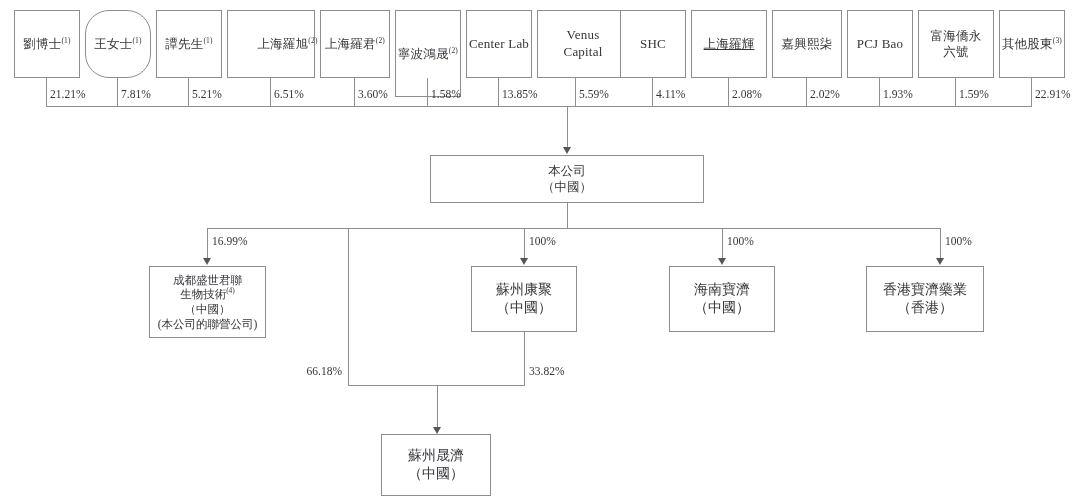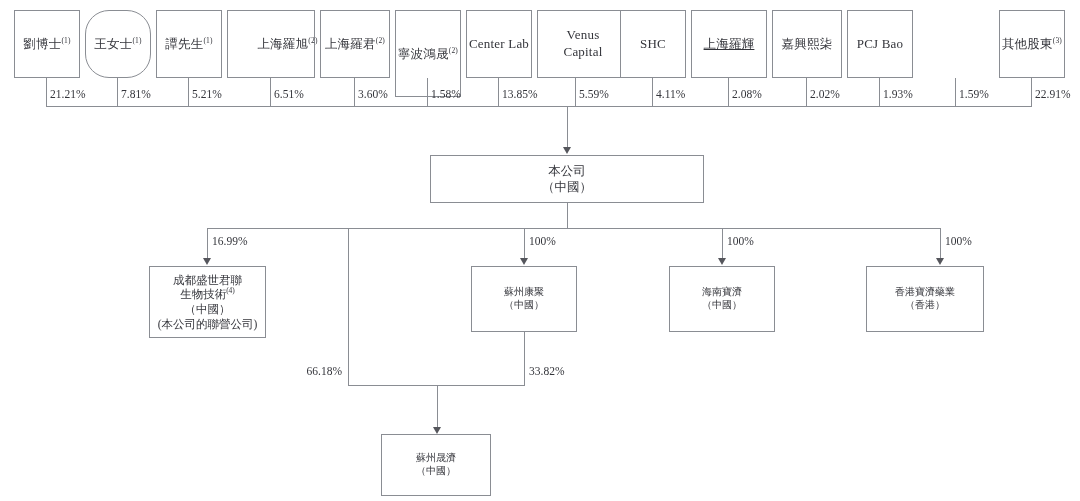--- a/index.html
+++ b/index.html
@@ -32,21 +32,21 @@
   }
   .node .line {
     display: block;
     white-space: nowrap;
   }
   .shareholder {
     font-size: 12.5px;
     letter-spacing: .2px;
   }
   .shareholder.latin { font-size: 13px; }
-  .entity { font-size: 10px; }
+  .entity { font-size: 14px; }
   .company-box { font-size: 12.5px; }
   sup {
     font-size: 7.5px;
     vertical-align: super;
     line-height: 0;
   }
   
   .ln {
     position: absolute;
     background: #8a8d93;
@@ -118,20 +118,24 @@
   </div>
 
   <div class="node shareholder" style="left:772px; top:10px; width:70px; height:68px;">
     <span class="line">嘉興熙柒</span>
   </div>
 
   <div class="node shareholder latin" style="left:847px; top:10px; width:66px; height:68px;">
     <span class="line">PCJ Bao</span>
   </div>
 
+  <div class="node shareholder" style="left:918px; top:10px; width:76px; height:68px;">
+    <span class="line">富海僑永</span>
+    <span class="line">六號</span>
+  </div>
 
   <div class="node shareholder" style="left:999px; top:10px; width:66px; height:68px;">
     <span class="line"><span>其他股東</span><sup>(3)</sup></span>
   </div>
 
   <div class="ln vline" style="left:46px;  top:78px; height:28px;"></div>
   <div class="ln vline" style="left:117px; top:78px; height:28px;"></div>
   <div class="ln vline" style="left:188px; top:78px; height:28px;"></div>
   <div class="ln vline" style="left:270px; top:78px; height:28px;"></div>
   <div class="ln vline" style="left:354px; top:78px; height:28px;"></div>

